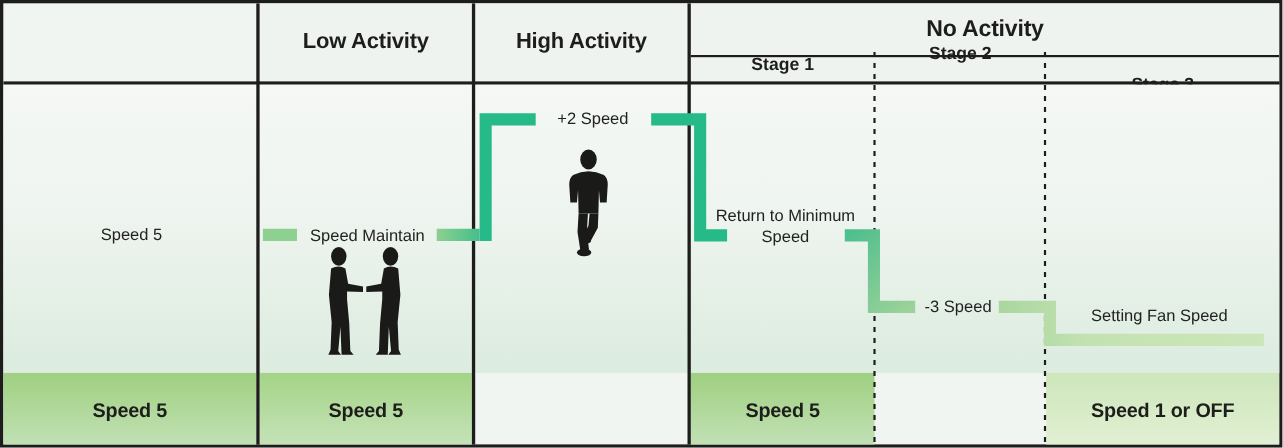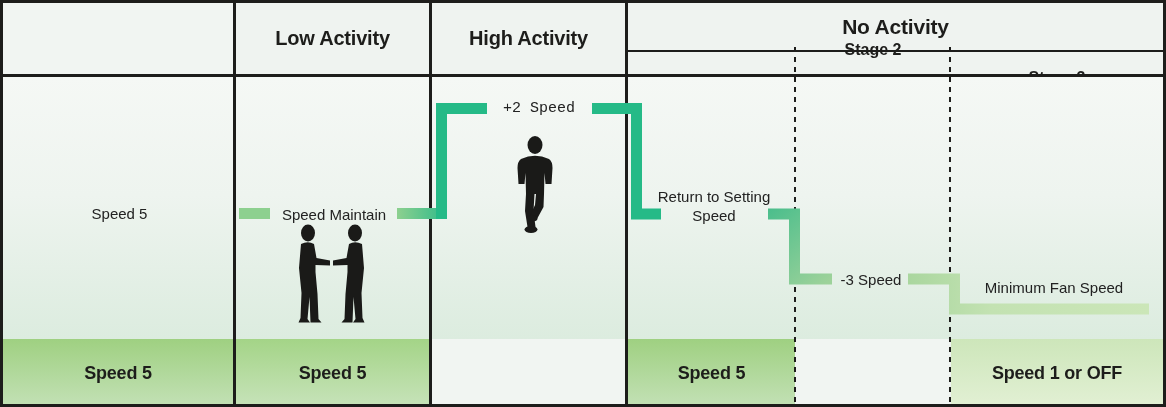--- a/index.html
+++ b/index.html
@@ -39,20 +39,23 @@
     <span class="hdr-label">Low Activity</span>
   </div>
 
   <div class="abs hdr-cell center" style="left:429px;width:193px;">
     <span class="hdr-label">High Activity</span>
   </div>
 
   <div class="abs hdr-cell" style="left:625px;width:535px;">
     <div class="abs center" style="left:0;top:0;width:535px;height:49px;border-bottom:2px solid #1d1d1b;">
       <span class="hdr-label" style="font-size:21px;">No Activity</span>
+    </div>
+    <div class="abs center" style="left:0;top:43px;width:167px;height:28px;">
+      <span class="stage-label">Stage 1</span>
     </div>
     <div class="abs center" style="left:167px;top:33px;width:156px;height:28px;">
       <span class="stage-label">Stage 2</span>
     </div>
     <div class="abs center" style="left:323px;top:61px;width:212px;height:28px;">
       <span class="stage-label">Stage 3</span>
     </div>
   </div>
 
   <div class="abs" style="top:71px;left:0;width:1166px;height:3px;background:#1d1d1b;"></div>
@@ -98,24 +101,24 @@
     <path d="M236 210.5 H267" stroke="#8dd08f" stroke-width="11" fill="none"></path>
     <path d="M394 210.5 H433" stroke="url(#gA)" stroke-width="11" fill="none"></path>
     <path d="M438.5 216 L438.5 105.5 L484 105.5" stroke="#25ba87" stroke-width="11" fill="none" stroke-linejoin="miter"></path>
     <path d="M589 105.5 L633.5 105.5 L633.5 211 L658 211" stroke="#25ba87" stroke-width="11" fill="none" stroke-linejoin="miter"></path>
     <path d="M765 211 L791.5 211 L791.5 276 L829 276" stroke="url(#gE)" stroke-width="11" fill="none" stroke-linejoin="miter"></path>
     <path d="M905 276 L951.5 276 L951.5 306 L1146 306" stroke="url(#gC)" stroke-width="11" fill="none" stroke-linejoin="miter"></path>
   </svg>
 
   <div class="abs body-label center" style="left:3px;top:201px;width:227px;height:19px;">Speed 5</div>
   <div class="abs body-label center" style="left:266px;top:202px;width:130px;height:19px;">Speed Maintain</div>
-  <div class="abs body-label center" style="left:480px;top:96px;width:112px;height:19px;font-family:Liberation Mono, monospace;">+2 Speed</div>
-  <div class="abs body-label center" style="left:646px;top:183px;width:130px;height:40px;">Return to Setting Speed</div>
+  <div class="abs body-label center" style="left:480px;top:96px;width:112px;height:19px;">+2 Speed</div>
+  <div class="abs body-label center" style="left:646px;top:183px;width:130px;height:40px;">Return to Minimum Speed</div>
   <div class="abs body-label center" style="left:830px;top:267px;width:76px;height:19px;">-3 Speed</div>
-  <div class="abs body-label center" style="left:960px;top:275px;width:182px;height:19px;">Minimum Fan Speed</div>
+  <div class="abs body-label center" style="left:960px;top:275px;width:182px;height:19px;">Setting Fan Speed</div>
 
   <svg class="abs" style="left:280px;top:221px;" width="97" height="105" viewBox="0 0 97 105">
     <g fill="#1a1a18">
       <g>
         <ellipse cx="25" cy="9" rx="7" ry="8.5"></ellipse>
         <path d="M18 20 Q25 16.5 31 20 L33.5 34 L47 36.5 L47 41.5 L32.5 41 L32.5 48
                  L34.5 70 L35.5 95 L38.5 98.5 L27.5 98.5 L26.5 73 L24.5 95 L27 98.5
                  L15.5 98.5 L17.5 94 L18.5 69 L16 44 Z"></path>
       </g>
       <g transform="translate(97,0) scale(-1,1)">

